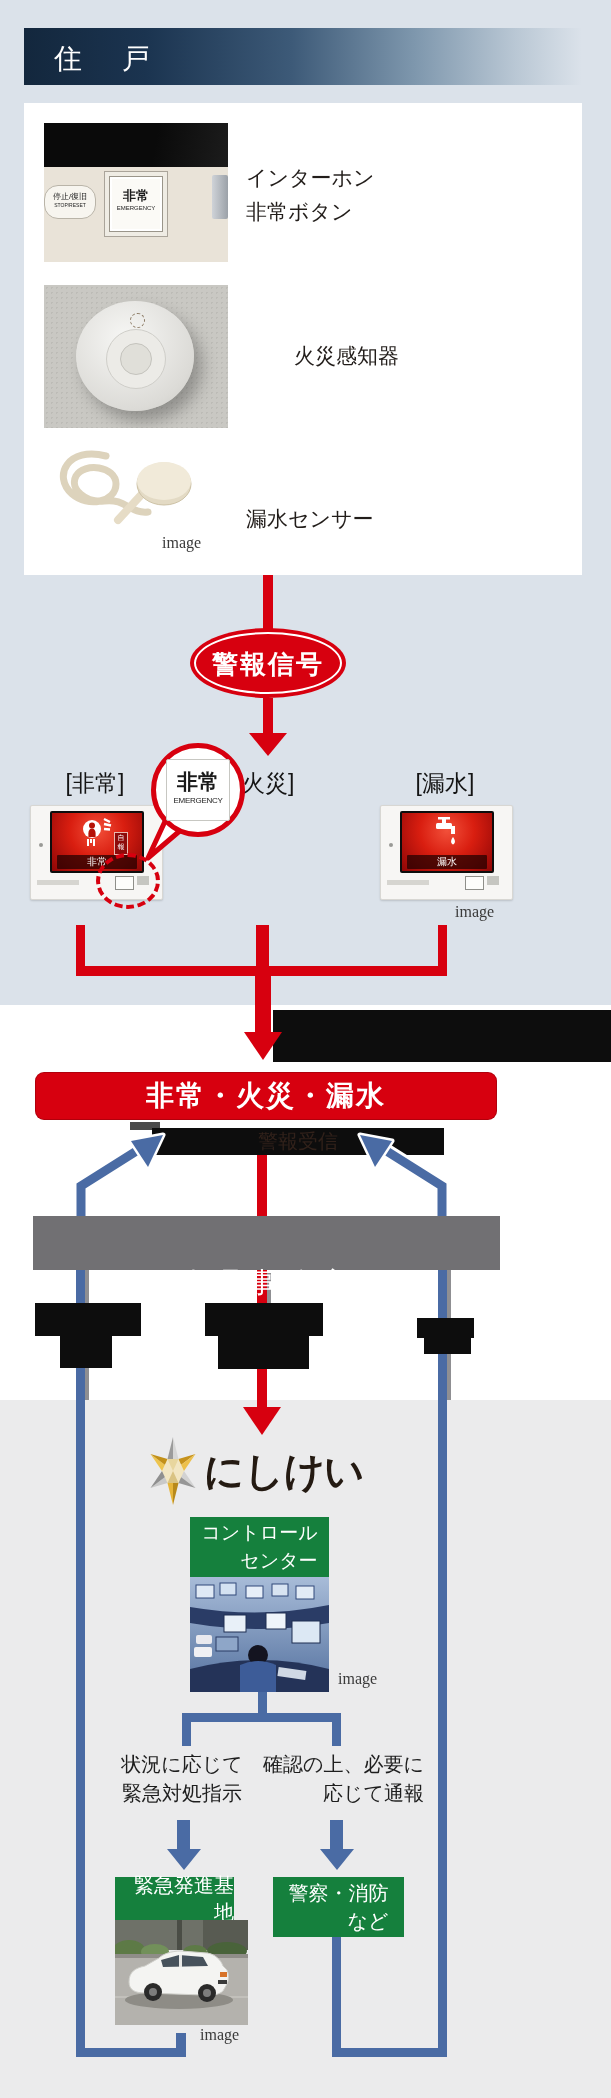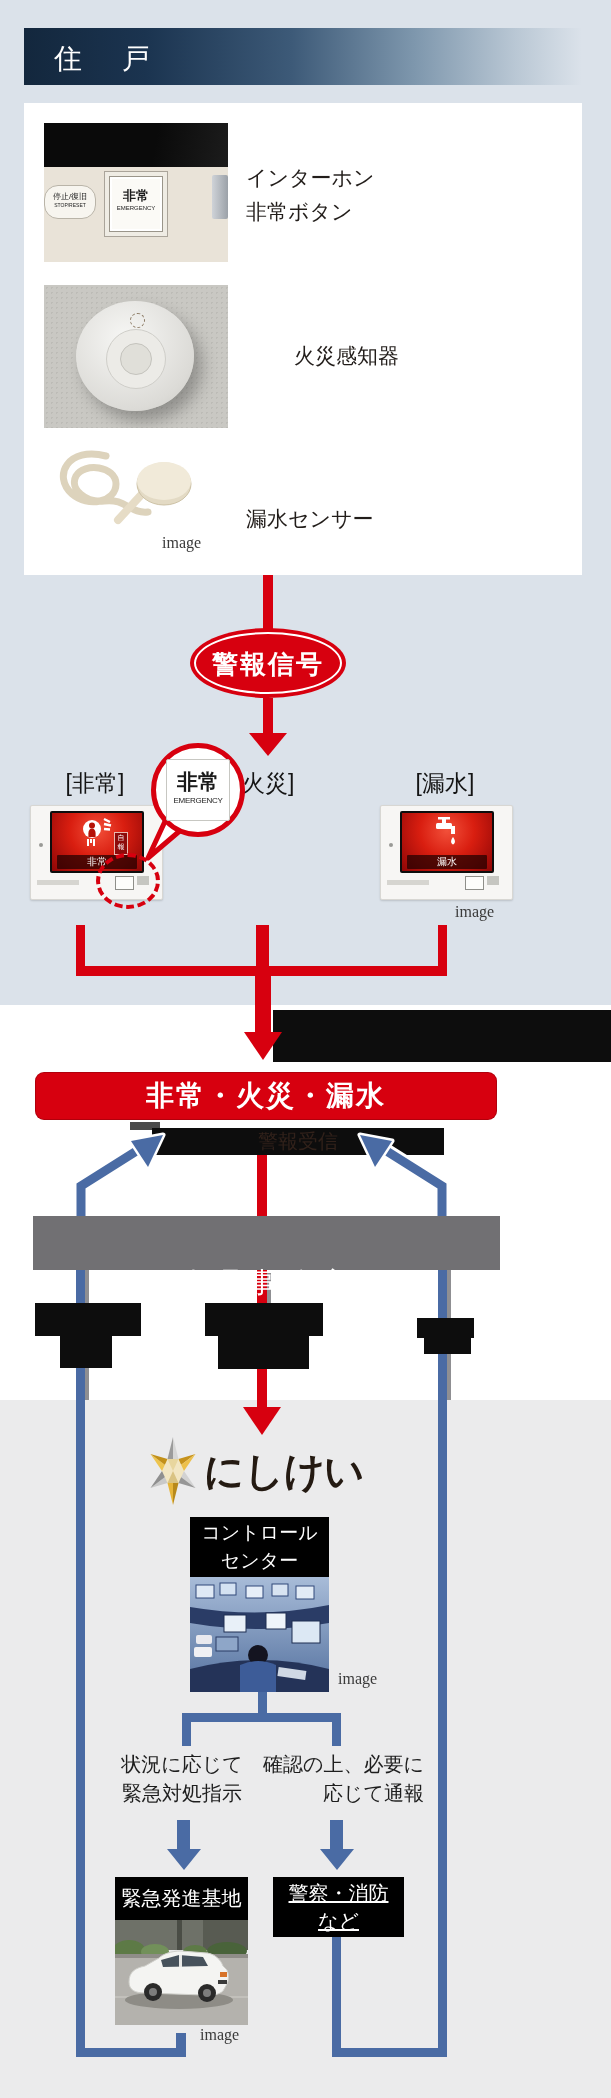--- a/index.html
+++ b/index.html
@@ -23,21 +23,21 @@
        background:radial-gradient(circle at 50% 30%,#f2503a 0%,#d91e10 45%,#8f0606 100%);}
   .scr-strip{position:absolute;left:5px;right:5px;bottom:2px;height:14px;background:rgba(30,0,0,.72);
              color:#fff;font-size:10px;line-height:14px;text-align:center;border-radius:1px;}
   .scr-icon{position:absolute;left:28px;top:3px;}
   .mon-dot{position:absolute;left:8px;top:37px;width:4px;height:4px;border-radius:50%;background:#9a9a96;}
   .mon-bar{position:absolute;left:6px;top:74px;width:42px;height:5px;background:#d6d5d0;}
   .mon-chip{position:absolute;left:84px;top:70px;width:17px;height:12px;background:#fdfdfb;border:1px solid #8f8f8a;}
   .mon-sq{position:absolute;left:106px;top:70px;width:12px;height:9px;background:#c6c6c1;}
   .badge{position:absolute;left:83px;top:26px;width:12px;height:21px;background:#8d0b0b;color:#fff;
          font-size:7px;line-height:9px;text-align:center;word-break:break-all;border:1px solid #e9b9b0;}
-  .bluebox{position:absolute;background:#000000;color:#fff;text-align:center;
+  .bluebox{position:absolute;background:#15803d;color:#fff;text-align:right;
            display:flex;align-items:center;justify-content:center;}
   .flow-text{position:absolute;font-size:20px;line-height:1.45;color:#1e1e1e;text-align:center;white-space:pre-line;}
 </style>
 </head>
 <body>
 
 <div class="stage">
 
   <div class="sec" style="top:0;height:1005px;background:#dbe2ea;"></div>
   <div class="sec" style="top:1005px;height:395px;background:#ffffff;"></div>
@@ -265,21 +265,21 @@
   <div class="flow-text" style="left:96px;top:1750px;width:172px;">状況に応じて
 緊急対処指示</div>
   <div class="flow-text" style="left:252px;top:1750px;width:172px;text-align:right;">確認の上、必要に
 応じて通報</div>
 
   <div class="line-blue" style="left:177px;top:1820px;width:13px;height:31px;"></div>
   <div class="tri" style="left:167px;top:1849px;border-left:17px solid transparent;border-right:17px solid transparent;border-top:21px solid #4a6ba4;"></div>
   <div class="line-blue" style="left:330px;top:1820px;width:13px;height:31px;"></div>
   <div class="tri" style="left:320px;top:1849px;border-left:17px solid transparent;border-right:17px solid transparent;border-top:21px solid #4a6ba4;"></div>
 
-  <div class="bluebox" style="left:115px;top:1877px;width:133px;height:43px;font-size:20px;">緊急発進基地</div>
+  <div class="bluebox" style="left:115px;top:1877px;width:119px;height:43px;font-size:20px;">緊急発進基地</div>
   <div class="abs" style="left:115px;top:1920px;width:133px;height:105px;overflow:hidden;">
     <svg width="133" height="105" viewBox="0 0 133 105">
       <rect width="133" height="30" fill="#6e7168"></rect>
       <rect x="88" width="45" height="30" fill="#585b52"></rect>
       <rect x="62" width="5" height="30" fill="#4a4d45"></rect>
       <ellipse cx="14" cy="30" rx="16" ry="10" fill="#5d7a46"></ellipse>
       <ellipse cx="40" cy="32" rx="14" ry="8" fill="#72905a"></ellipse>
       <ellipse cx="112" cy="31" rx="20" ry="9" fill="#49633a"></ellipse>
       <ellipse cx="80" cy="32" rx="12" ry="7" fill="#5d7a46"></ellipse>
       <rect y="34" width="133" height="71" fill="#b4b2ad"></rect>
@@ -292,21 +292,21 @@
       <circle cx="38" cy="72" r="9" fill="#2a2a2a"></circle>
         <circle cx="38" cy="72" r="4" fill="#7d7d7d"></circle>
       <circle cx="92" cy="73" r="9" fill="#2a2a2a"></circle>
         <circle cx="92" cy="73" r="4" fill="#7d7d7d"></circle>
       <rect x="105" y="52" width="7" height="5" fill="#d8742a"></rect>
       <rect x="103" y="60" width="9" height="4" fill="#3a3a3a"></rect>
     </svg>
   </div>
   <div class="caption" style="left:200px;top:2026px;">image</div>
 
-  <div class="bluebox pre" style="left:273px;top:1877px;width:131px;height:60px;font-size:20px;line-height:1.4;text-decoration:underline;">警察・消防
+  <div class="bluebox pre" style="left:273px;top:1877px;width:131px;height:60px;font-size:20px;line-height:1.4;">警察・消防
 など</div>
 
   <div class="line-blue" style="left:332px;top:1937px;width:9px;height:111px;"></div>
   <div class="line-blue" style="left:76px;top:2048px;width:110px;height:9px;"></div>
   <div class="line-blue" style="left:176px;top:2033px;width:10px;height:16px;"></div>
   <div class="line-blue" style="left:332px;top:2048px;width:115px;height:9px;"></div>
 
 </div>
 
 </body></html>

